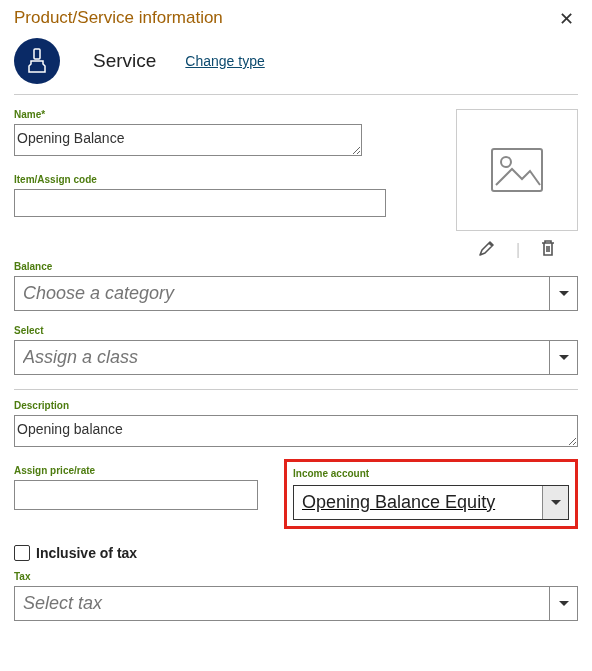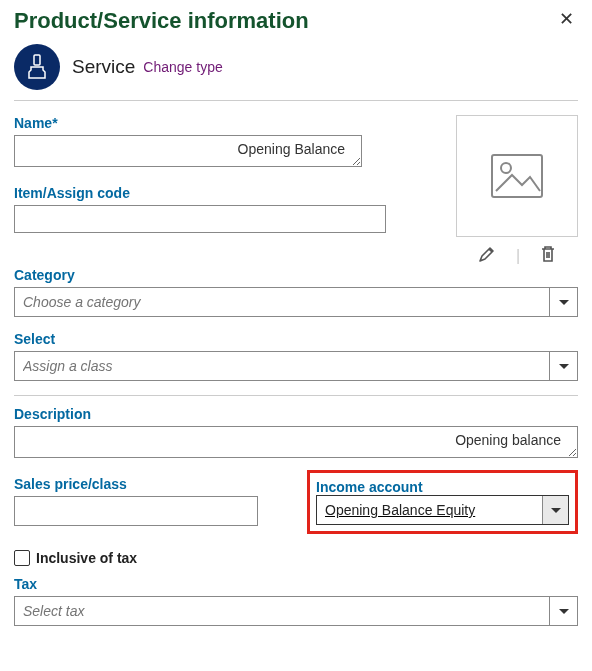--- a/index.html
+++ b/index.html
@@ -13,85 +13,85 @@
   .container {
     padding: 8px 14px;
     width: 592px;
   }
   .header-row {
     display: flex;
     justify-content: space-between;
     align-items: flex-start;
   }
   .title {
-    font-size: 22px;
-    font-weight: 700;
-    color: #14532d;
+    font-size: 17px;
+    font-weight: 400;
+    color: #a16207;
     margin-bottom: 6px;
   }
   .close {
     font-size: 18px;
     cursor: pointer;
     color: #333;
     line-height: 1;
     padding: 2px 4px;
   }
   .type-row {
     display: flex;
     align-items: center;
-    gap: 8px;
+    gap: 29px;
     padding: 4px 0 10px 0;
     border-bottom: 1px solid #ccc;
     margin-bottom: 14px;
   }
   .type-icon {
     width: 46px;
     height: 46px;
     border-radius: 50%;
     background: #0a2a66;
     display: flex;
     align-items: center;
     justify-content: center;
   }
   .type-label {
     font-size: 19px;
     color: #222;
     margin-left: 4px;
   }
   .change-link {
     font-size: 14px;
-    color: #701a75;
-    cursor: pointer;
+    color: #0c4a6e;
+    cursor: pointer;
+    text-decoration: underline;
   }
   .form-area {
     display: flex;
     gap: 16px;
     align-items: flex-start;
   }
   .form-left { flex: 1; }
   .label {
-    font-size: 14px;
+    font-size: 10px;
     font-weight: 700;
-    color: #0369a1;
+    color: #4d7c0f;
     margin-bottom: 4px;
     display: block;
   }
   .field-group { margin-bottom: 14px; }
   textarea.text-input {
     resize: both;
     min-height: 28px;
   }
   .text-input {
     width: 100%;
     border: 1px solid #888;
-    padding: 5px 16px;
+    padding: 5px 2px;
     font-size: 14px;
     font-family: inherit;
     color: #333;
-    text-align: right;
   }
   .name-input { width: 348px; height: 32px; }
   .code-input { width: 372px; height: 28px; }
   .image-box {
     border: 1px solid #ccc;
     width: 122px;
     height: 122px;
     display: flex;
     align-items: center;
     justify-content: center;
@@ -107,21 +107,21 @@
   .img-divider { color: #ccc; }
   .dropdown {
     display: flex;
     border: 1px solid #888;
     width: 100%;
   }
   .dropdown-input {
     flex: 1;
     border: none;
     padding: 6px 8px;
-    font-size: 14px;
+    font-size: 18px;
     font-style: italic;
     color: #888;
     outline: none;
   }
   .dropdown-input.filled {
     font-style: normal;
     color: #222;
   }
   .dropdown-caret {
     width: 28px;
@@ -246,21 +246,21 @@
         <span>
           <svg width="16" height="18" viewBox="0 0 16 18">
               <path d="M2 4 h12 M5 4 V2 h6 v2 M4 4 v12 h8 V4 M7 7 v6 M9 7 v6" stroke="#555" stroke-width="1.6" fill="none"></path>
             </svg>
         </span>
       </div>
     </div>
   </div>
 
   <div class="field-group">
-    <label class="label">Category</label>
+    <label class="label">Balance</label>
     <div class="dropdown">
       <input class="dropdown-input" placeholder="Choose a category" style="">
       <div class="dropdown-caret">
           <div class="caret-down"></div>
         </div>
     </div>
   </div>
 
   <div class="field-group">
     <label class="label">Select</label>
@@ -272,26 +272,26 @@
     </div>
   </div>
 
   <hr class="section-divider">
 
   <label class="label">Description</label>
   <textarea class="text-input desc-textarea" style="">Opening balance</textarea>
 
   <div class="two-col">
     <div class="col">
-      <label class="label">Sales price/class</label>
+      <label class="label">Assign price/rate</label>
       <input class="text-input price-input" value="" style="">
     </div>
     <div class="col">
       <div class="income-box">
-        <label class="label" style="margin-bottom:0">Income account</label>
+        <label class="label" style="margin-bottom:6px">Income account</label>
         <div class="income-dropdown">
           <input class="dropdown-input filled" value="Opening Balance Equity" style="">
           <div class="income-caret-box">
               <div class="caret-down"></div>
             </div>
         </div>
       </div>
     </div>
   </div>
 

